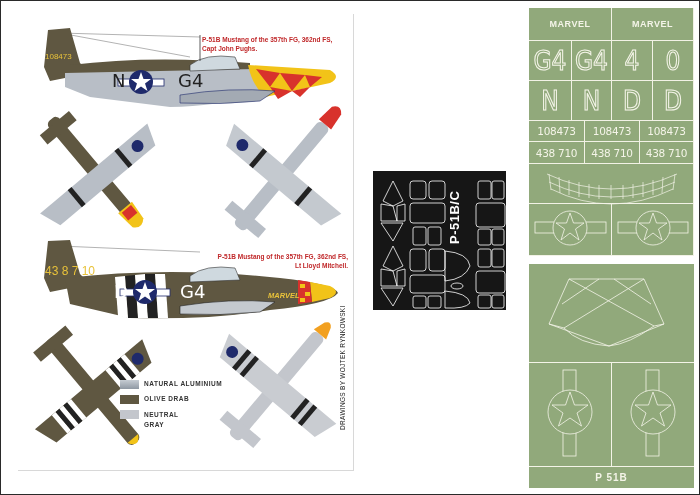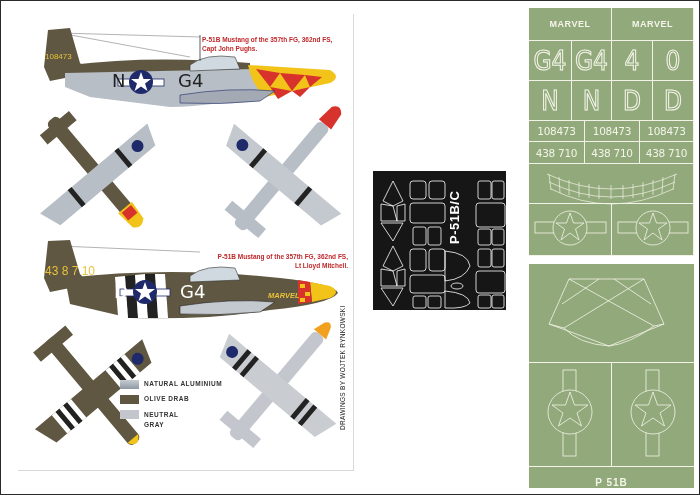--- a/index.html
+++ b/index.html
@@ -342,15 +342,15 @@
   </g>
 </svg>
 <svg style="left:612px; top:362px;" width="82" height="104" viewBox="0 0 82 104">
   <g fill="none" stroke="#f4f4e8" stroke-width="0.8">
     <rect x="34" y="8" width="13" height="86"></rect>
     <circle cx="41" cy="50" r="22" fill="#91a97b"></circle>
     <polygon points="41,30 45.5,43 59,43 48,51 52.5,64 41,56 29.5,64 34,51 23,43 36.5,43"></polygon>
   </g>
 </svg>
 <div style="position:absolute; left:529px; top:466px; width:165px; height:1px; background:#f4f4e8;"></div>
-<div style="position:absolute; left:529px; top:467px; width:165px; height:21px; display:flex; align-items:flex-end; justify-content:center;">
+<div style="position:absolute; left:529px; top:467px; width:165px; height:21px; display:flex; align-items:center; justify-content:center;">
   <span class="p51b">P 51B</span>
 </div>
 
 </body></html>

